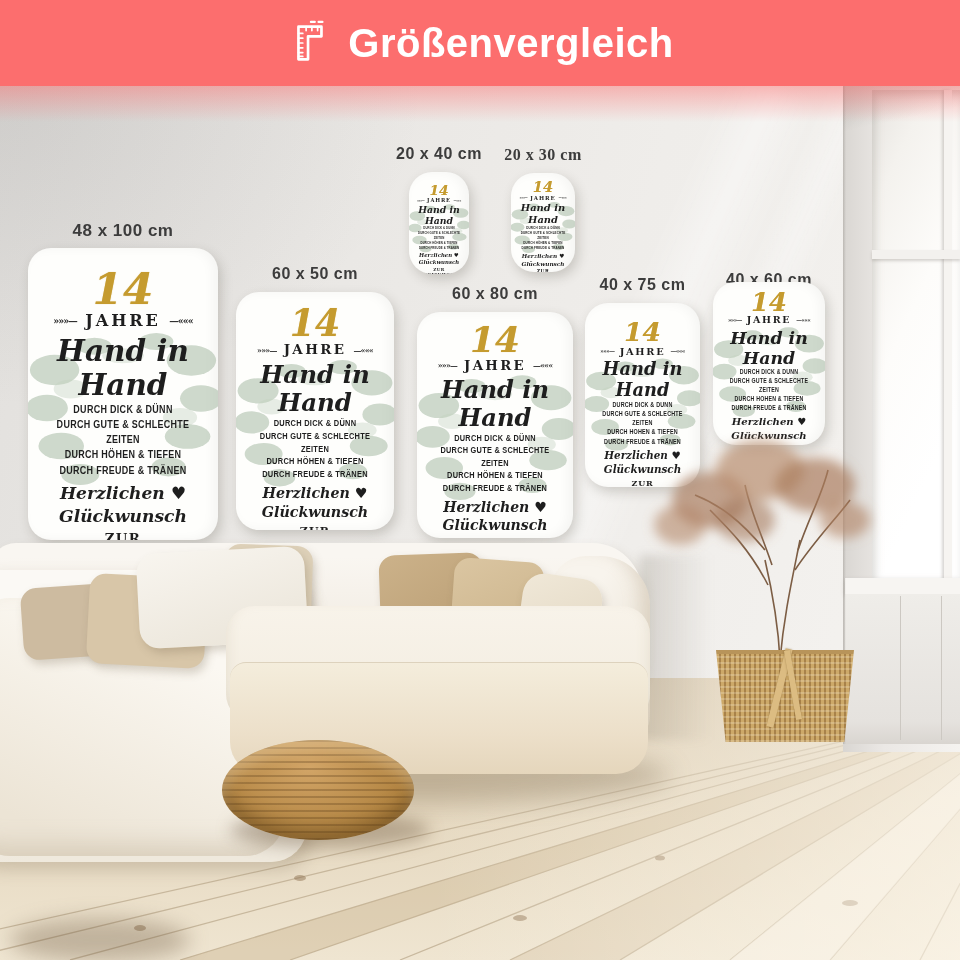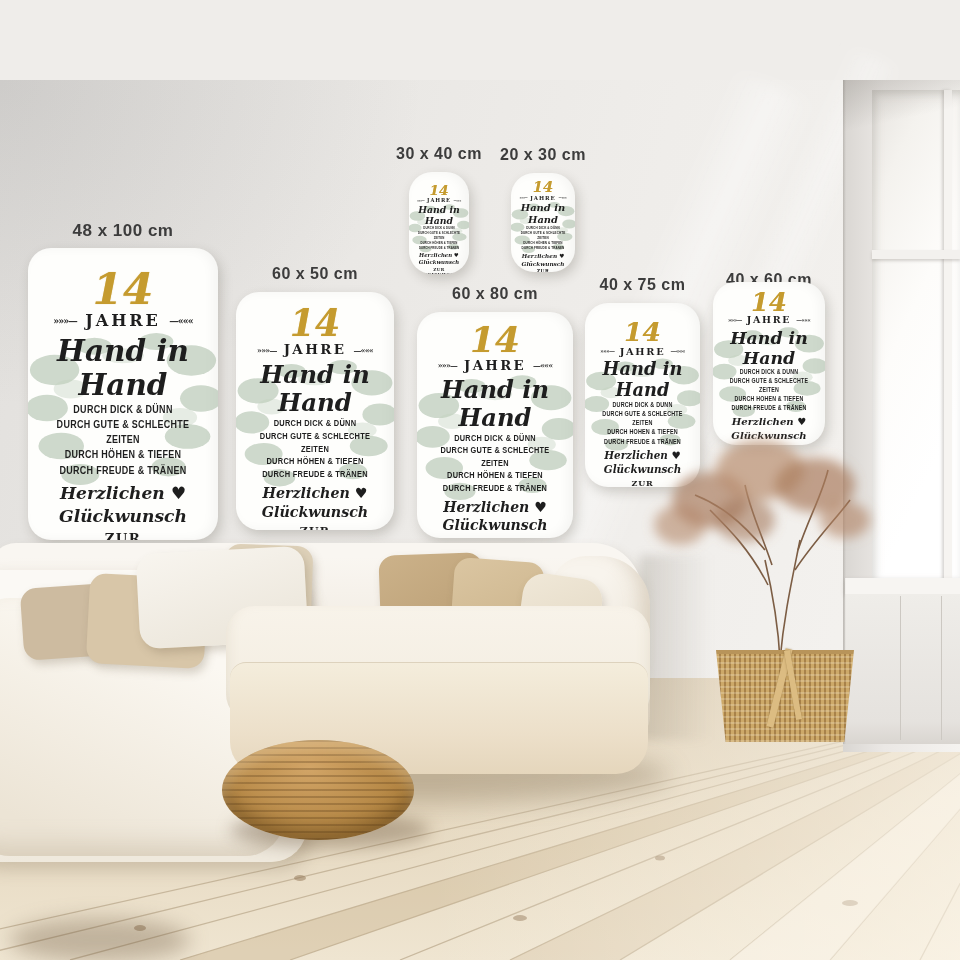--- a/index.html
+++ b/index.html
@@ -266,21 +266,21 @@
         <div class="dz p-title">Hand in Hand</div>
         <div class="dz p-line">DURCH DICK &amp; DÜNN</div>
         <div class="dz p-line">DURCH GUTE &amp; SCHLECHTE ZEITEN</div>
         <div class="dz p-line">DURCH HÖHEN &amp; TIEFEN</div>
         <div class="dz p-line">DURCH FREUDE &amp; TRÄNEN</div>
         <div class="dz p-congrats">Herzlichen ♥ Glückwunsch</div>
         <div class="dz p-occasion">ZUR ELFENBEINHOCHZEIT</div>
 
       </div>
     </div>
-      <div class="size-label" style="left: 439px; top: 145px;">30 x 40 cm</div>
+      <div class="size-label" style="left: 439px; top: 145px;">20 x 40 cm</div>
       <div class="poster" style="left: 409px; top: 172px; width: 60px; height: 102px;">
       <div class="design" style="transform: scale(0.3); left: 0px; top: 7.5px;">
         <svg class="greens" width="200" height="290" viewBox="0 0 200 290">
           <g fill="#9eb49c" opacity=".5">
             <ellipse cx="28" cy="120" rx="26" ry="16"></ellipse>
               <ellipse cx="20" cy="160" rx="22" ry="14"></ellipse>
             <ellipse cx="35" cy="200" rx="24" ry="14"></ellipse>
               <ellipse cx="55" cy="230" rx="20" ry="11"></ellipse>
             <ellipse cx="172" cy="110" rx="26" ry="16"></ellipse>
               <ellipse cx="182" cy="150" rx="22" ry="14"></ellipse>
@@ -300,21 +300,21 @@
         <div class="dz p-title">Hand in Hand</div>
         <div class="dz p-line">DURCH DICK &amp; DÜNN</div>
         <div class="dz p-line">DURCH GUTE &amp; SCHLECHTE ZEITEN</div>
         <div class="dz p-line">DURCH HÖHEN &amp; TIEFEN</div>
         <div class="dz p-line">DURCH FREUDE &amp; TRÄNEN</div>
         <div class="dz p-congrats">Herzlichen ♥ Glückwunsch</div>
         <div class="dz p-occasion">ZUR ELFENBEINHOCHZEIT</div>
 
       </div>
     </div>
-      <div class="size-label" style="left: 543px; top: 146px;">20 x 30 cm</div>
+      <div class="size-label" style="left: 543px; top: 146px; font-family: Liberation Serif, serif;">20 x 30 cm</div>
       <div class="poster" style="left: 511px; top: 173px; width: 64px; height: 99px;">
       <div class="design" style="transform: scale(0.32); left: 0px; top: 3.1px;">
         <svg class="greens" width="200" height="290" viewBox="0 0 200 290">
           <g fill="#9eb49c" opacity=".5">
             <ellipse cx="28" cy="120" rx="26" ry="16"></ellipse>
               <ellipse cx="20" cy="160" rx="22" ry="14"></ellipse>
             <ellipse cx="35" cy="200" rx="24" ry="14"></ellipse>
               <ellipse cx="55" cy="230" rx="20" ry="11"></ellipse>
             <ellipse cx="172" cy="110" rx="26" ry="16"></ellipse>
               <ellipse cx="182" cy="150" rx="22" ry="14"></ellipse>
@@ -487,14 +487,32 @@
   <div class="abs pillow tex pil6"></div>
   <div class="abs pillow pil7"></div>
   <div class="abs sofa-seat"></div>
   <div class="abs sofa-seat-front"></div>
 
   <div class="abs pouf-shadow"></div>
   <div class="abs pouf"></div>
 
   <div class="abs floor-shadow"></div>
 
+  <div class="abs header">
+    <svg width="46" height="46" viewBox="0 0 48 48">
+      <path d="M26 2 h14" stroke="#fff" stroke-width="2.4" stroke-dasharray="4 4" stroke-linecap="round" fill="none"></path>
+      <path d="M13 7 h24 v10 h-14 v24 h-10 z" stroke="#fff" stroke-width="2.8" fill="none" stroke-linejoin="round" stroke-linecap="round"></path>
+      <g stroke="#fff" stroke-width="1.8" stroke-linecap="round">
+        <path d="M13 14 h4.5"></path>
+          <path d="M13 19 h4.5"></path>
+          <path d="M13 24 h4.5"></path>
+        <path d="M13 29 h4.5"></path>
+          <path d="M13 34 h4.5"></path>
+          <path d="M13 38 h4.5"></path>
+        <path d="M21 7 v4"></path>
+          <path d="M27 7 v4"></path>
+          <path d="M33 7 v4"></path>
+      </g>
+    </svg>
+    <div class="header-title">Größenvergleich</div>
+  </div>
 
 </div>
 
 </body></html>

